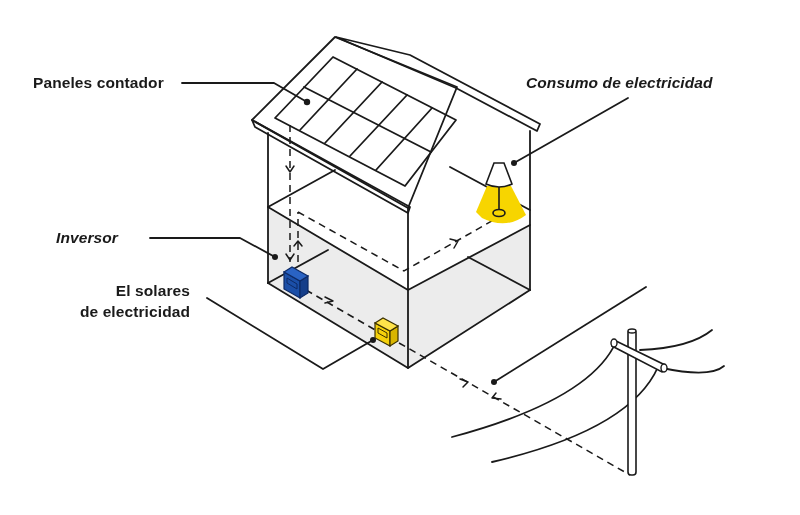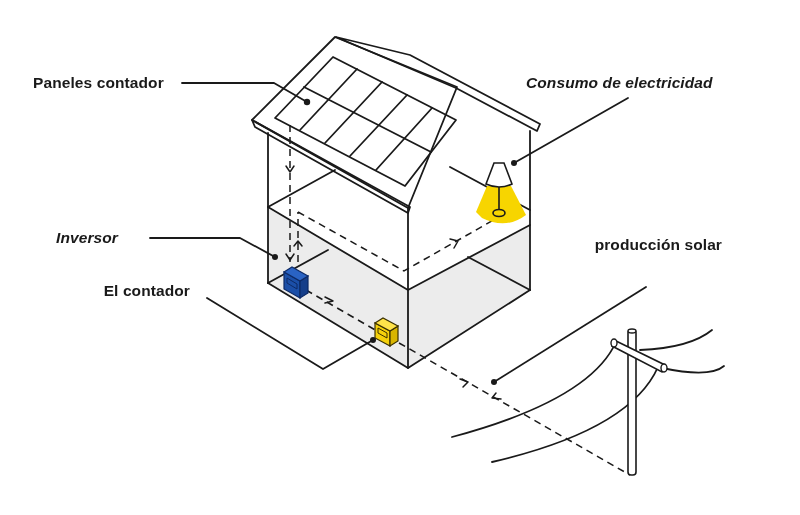--- a/index.html
+++ b/index.html
@@ -106,17 +106,17 @@
     <ellipse cx="614" cy="343" rx="3" ry="4" fill="#ffffff" stroke="#1a1a1a" stroke-width="1.4"></ellipse>
     <ellipse cx="664" cy="368" rx="3" ry="4" fill="#ffffff" stroke="#1a1a1a" stroke-width="1.4"></ellipse>
     <ellipse cx="632" cy="331" rx="4" ry="2" fill="#ffffff" stroke="#1a1a1a" stroke-width="1.4"></ellipse>
   </g>
 </svg>
 
 <div class="label" style="left:33px; top:72px;">Paneles contador</div>
 <div class="label" style="left:526px; top:72px;font-style:italic;">Consumo de electricidad</div>
 <div class="label" style="left:56px; top:227px;font-style:italic;">Inversor</div>
 <div class="label right" style="right:610px; top:280px;">
-  <div>El contador</div>
+  <div>El solares</div>
+  <div>de electricidad</div>
 </div>
 <div class="label right" style="right:78px; top:234px;">
-  <div>producción solar</div>
 </div>
 
 </body></html>

